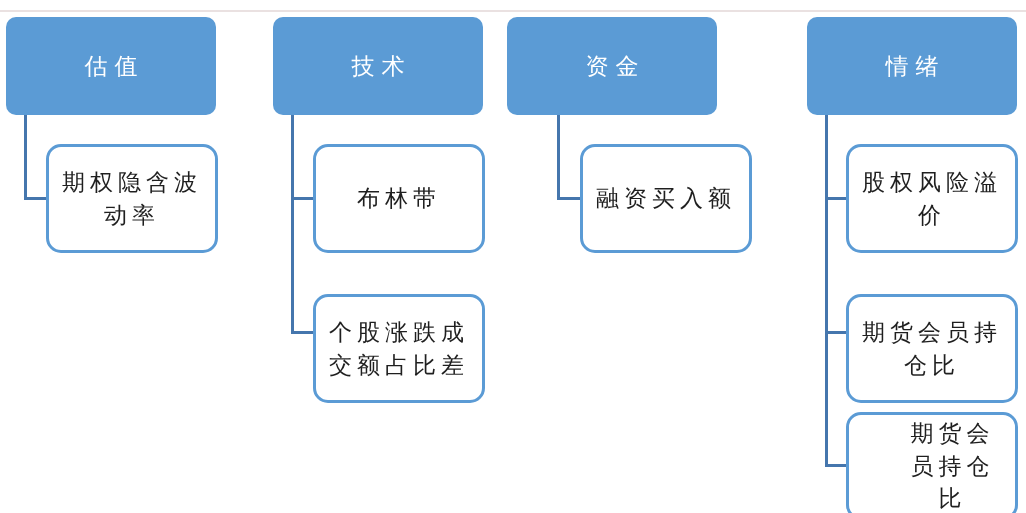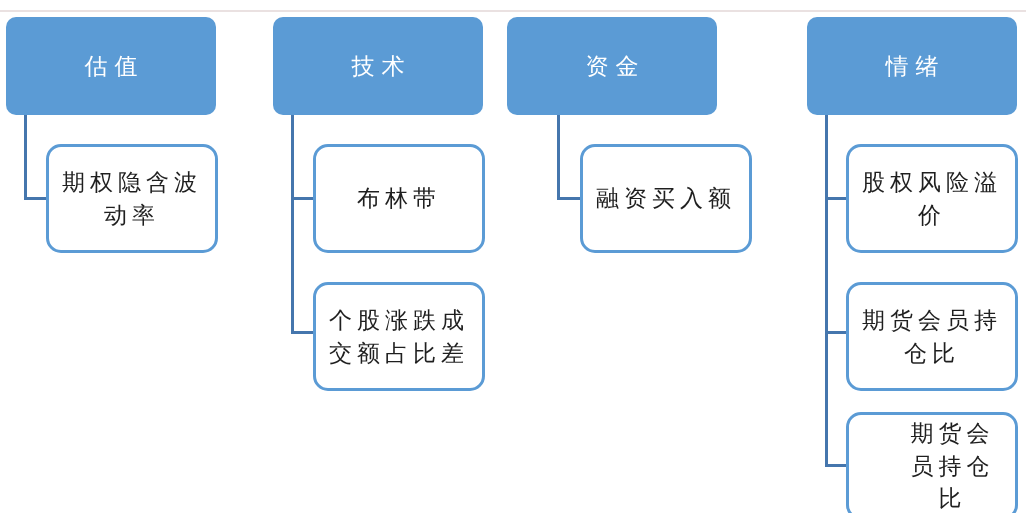--- a/index.html
+++ b/index.html
@@ -50,21 +50,21 @@
     font-size: 23px;
     letter-spacing: 5px;
     line-height: 1.42;
     text-align: center;
     display: flex;
     align-items: center;
     justify-content: center;
     padding: 0 7px;
   }
   .r0 { top: 134px; }
-  .r1 { top: 272px; }
+  .r1 { top: 284px; }
   .r2 { top: 402px; height: 108px; padding-left: 48px; }
   .vline, .hline {
     position: absolute;
     background: var(--connector, #4576AD);
   }
   .vline { width: 3px; top: 105px; }
   .hline { height: 3px; }
 </style>
 </head>
 <body>

